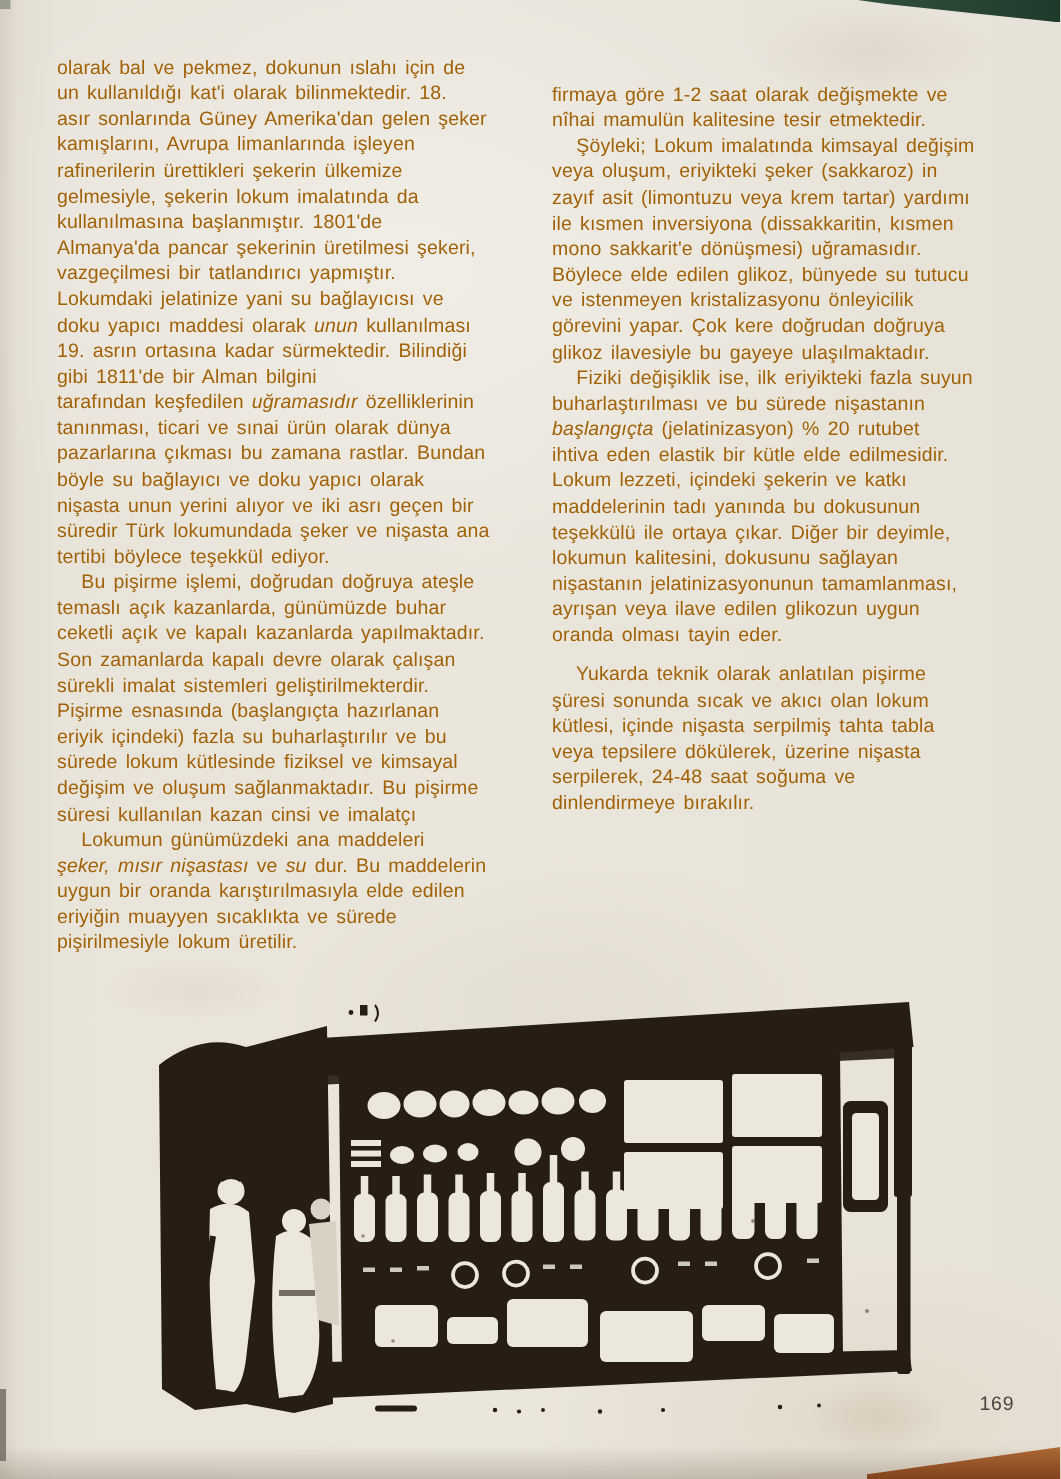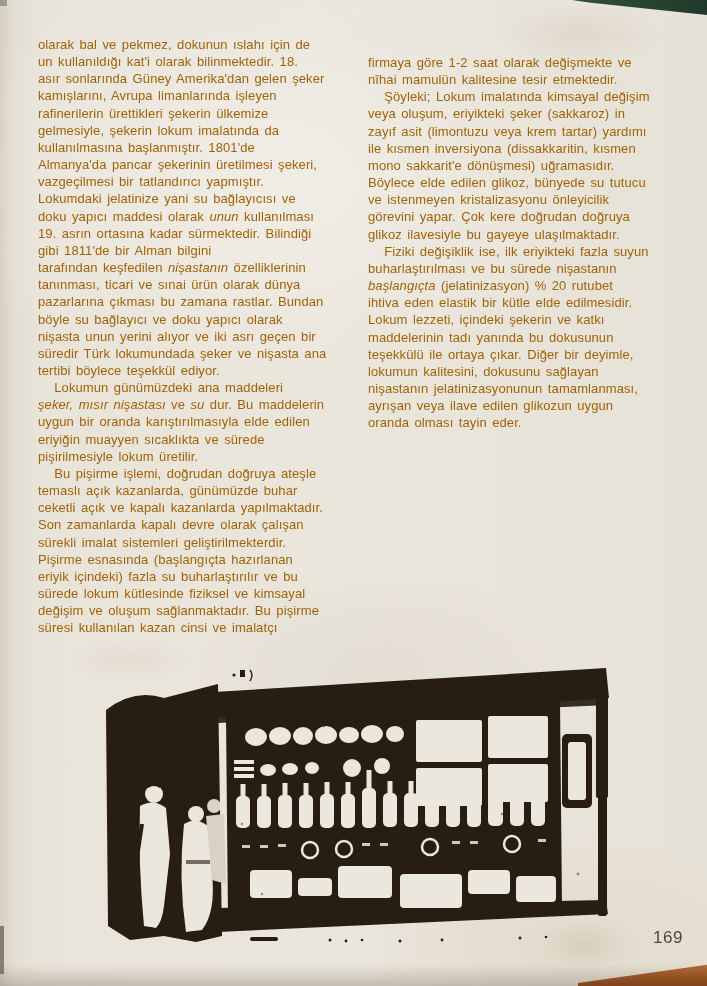--- a/index.html
+++ b/index.html
@@ -51,21 +51,21 @@
     word-spacing:1.7px;letter-spacing:.1px;
   }
   .col-left{left:38px;top:36px;width:322px;}
   .col-right{left:368px;top:54px;width:312px;}
   .para{margin:0;}
   .para-gap{margin-top:9px;}
   .para em{font-style:italic;text-align:right;}
 
   .page-number{
     position:absolute;left:653px;top:928px;
-    font-size:17px;color:#4c463f;letter-spacing:.5px;text-align:center;
+    font-size:13px;color:#4c463f;letter-spacing:.5px;text-align:center;
   }
 
   .photo-wrap{position:absolute;left:100px;top:664px;width:542px;height:286px;}
   .photo-wrap svg{display:block;width:542px;height:286px;}
 </style>
 </head>
 <body>
 
 <div class="paper"></div>
 <div class="ghost-showthrough"></div>
@@ -78,60 +78,65 @@
 kamışlarını, Avrupa limanlarında işleyen
 rafinerilerin ürettikleri şekerin ülkemize
 gelmesiyle, şekerin lokum imalatında da
 kullanılmasına başlanmıştır. 1801'de
 Almanya'da pancar şekerinin üretilmesi şekeri,
 vazgeçilmesi bir tatlandırıcı yapmıştır.
 Lokumdaki jelatinize yani su bağlayıcısı ve
 doku yapıcı maddesi olarak <em>unun</em> kullanılması
 19. asrın ortasına kadar sürmektedir. Bilindiği
 gibi 1811'de bir Alman bilgini
-tarafından keşfedilen <em>nişastanın</em> özelliklerinin
+tarafından keşfedilen <em>uğramasıdır</em> özelliklerinin
 tanınması, ticari ve sınai ürün olarak dünya
 pazarlarına çıkması bu zamana rastlar. Bundan
 böyle su bağlayıcı ve doku yapıcı olarak
 nişasta unun yerini alıyor ve iki asrı geçen bir
 süredir Türk lokumundada şeker ve nişasta ana
-tertibi böylece teşekkül ediyor.</div><div class="para">   Lokumun günümüzdeki ana maddeleri
-<em>şeker, mısır nişastası</em> ve <em>su</em> dur. Bu maddelerin
-uygun bir oranda karıştırılmasıyla elde edilen
-eriyiğin muayyen sıcaklıkta ve sürede
-pişirilmesiyle lokum üretilir.</div><div class="para">   Bu pişirme işlemi, doğrudan doğruya ateşle
+tertibi böylece teşekkül ediyor.</div><div class="para">   Bu pişirme işlemi, doğrudan doğruya ateşle
 temaslı açık kazanlarda, günümüzde buhar
 ceketli açık ve kapalı kazanlarda yapılmaktadır.
 Son zamanlarda kapalı devre olarak çalışan
 sürekli imalat sistemleri geliştirilmekterdir.
 Pişirme esnasında (başlangıçta hazırlanan
 eriyik içindeki) fazla su buharlaştırılır ve bu
 sürede lokum kütlesinde fiziksel ve kimsayal
 değişim ve oluşum sağlanmaktadır. Bu pişirme
-süresi kullanılan kazan cinsi ve imalatçı</div></div>
+süresi kullanılan kazan cinsi ve imalatçı</div><div class="para">   Lokumun günümüzdeki ana maddeleri
+<em>şeker, mısır nişastası</em> ve <em>su</em> dur. Bu maddelerin
+uygun bir oranda karıştırılmasıyla elde edilen
+eriyiğin muayyen sıcaklıkta ve sürede
+pişirilmesiyle lokum üretilir.</div></div>
 <div class="col col-right"><div class="para">firmaya göre 1-2 saat olarak değişmekte ve
 nîhai mamulün kalitesine tesir etmektedir.</div><div class="para">   Şöyleki; Lokum imalatında kimsayal değişim
 veya oluşum, eriyikteki şeker (sakkaroz) in
 zayıf asit (limontuzu veya krem tartar) yardımı
 ile kısmen inversiyona (dissakkaritin, kısmen
 mono sakkarit'e dönüşmesi) uğramasıdır.
 Böylece elde edilen glikoz, bünyede su tutucu
 ve istenmeyen kristalizasyonu önleyicilik
 görevini yapar. Çok kere doğrudan doğruya
 glikoz ilavesiyle bu gayeye ulaşılmaktadır.</div><div class="para">   Fiziki değişiklik ise, ilk eriyikteki fazla suyun
 buharlaştırılması ve bu sürede nişastanın
 <em>başlangıçta</em> (jelatinizasyon) % 20 rutubet
 ihtiva eden elastik bir kütle elde edilmesidir.
 Lokum lezzeti, içindeki şekerin ve katkı
 maddelerinin tadı yanında bu dokusunun
 teşekkülü ile ortaya çıkar. Diğer bir deyimle,
 lokumun kalitesini, dokusunu sağlayan
 nişastanın jelatinizasyonunun tamamlanması,
 ayrışan veya ilave edilen glikozun uygun
-oranda olması tayin eder.</div></div>
+oranda olması tayin eder.</div><div class="para para-gap">   Yukarda teknik olarak anlatılan pişirme
+şüresi sonunda sıcak ve akıcı olan lokum
+kütlesi, içinde nişasta serpilmiş tahta tabla
+veya tepsilere dökülerek, üzerine nişasta
+serpilerek, 24-48 saat soğuma ve
+dinlendirmeye bırakılır.</div></div>
 
 <div class="photo-wrap" role="img" aria-label="Halftone photograph of a historic lokum (Turkish delight) shop front: three shopkeepers in light garments standing at left beside a large dark display case with shelves of plates, glass bottles and jars under an ornate canopy">
   <svg viewBox="0 0 542 286" xmlns="http://www.w3.org/2000/svg">
 
     <g fill="#271d12">
 
       <circle cx="134" cy="11" r="1.6"></circle>
       <rect x="140" y="6" width="5" height="7"></rect>
       <path d="M150,6 q4,5 0,11" stroke="#271d12" stroke-width="1.4" fill="none"></path>
 

